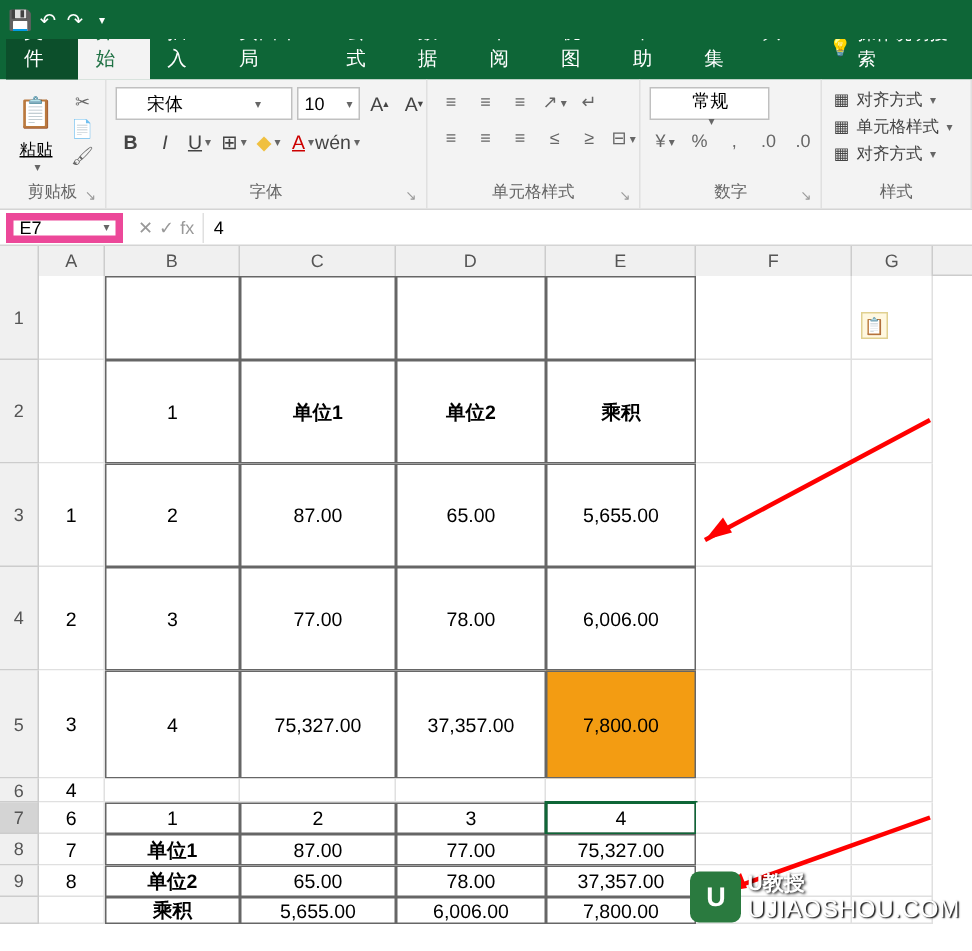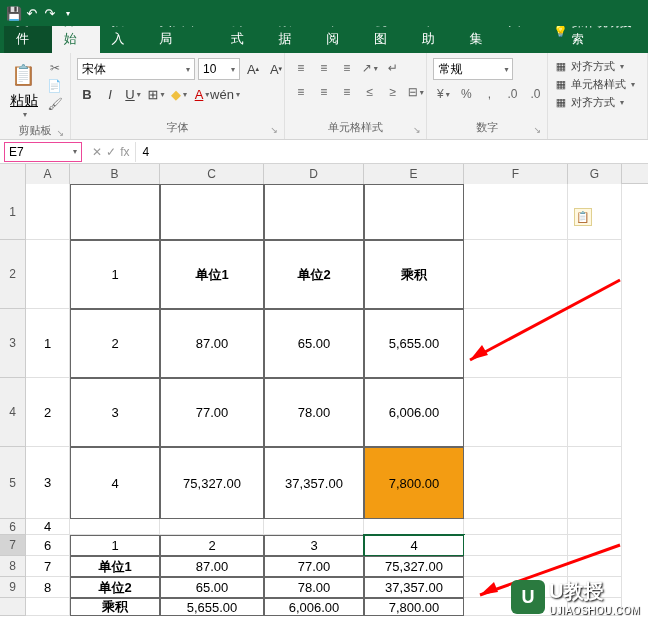--- a/index.html
+++ b/index.html
@@ -20,41 +20,41 @@
     
     
     .ribbon { background: #f3f3f3; height: 87px; display: flex; border-bottom: 1px solid #d4d4d4; }
     .ribbon-group { border-right: 1px solid #e0e0e0; display: flex; flex-direction: column; padding: 2px 6px; }
     .ribbon-group-content { flex: 1; display: flex; align-items: flex-start; gap: 4px; padding-top: 3px; }
     .ribbon-group-label { text-align: center; font-size: 11px; color: #666; padding: 2px 0; position: relative; }
     .ribbon-group-label .corner { position: absolute; right: 0; bottom: 2px; font-size: 9px; color: #999; }
     
     .paste-btn { display: flex; flex-direction: column; align-items: center; padding: 2px 4px; }
     .paste-icon { width: 28px; height: 30px; display: flex; align-items: center; justify-content: center; font-size: 20px; }
-    .paste-label { font-size: 14px; margin-top: 2px; text-decoration: underline; }
+    .paste-label { font-size: 11px; margin-top: 2px; text-decoration: underline; }
     .clipboard-extras { display: flex; flex-direction: column; gap: 2px; padding-top: 2px; }
     .small-icon { width: 18px; height: 16px; display: flex; align-items: center; justify-content: center; font-size: 12px; color: #666; }
     .font-row { display: flex; gap: 3px; align-items: center; }
-    .font-name { width: 118px; height: 22px; border: 1px solid #c0c0c0; background: #fff; padding: 0 4px; font-size: 12px; display: flex; align-items: center; justify-content: space-between; }
+    .font-name { width: 118px; height: 22px; border: 1px solid #c0c0c0; background: #fff; padding: 0 20px; font-size: 12px; display: flex; align-items: center; justify-content: space-between; }
     .font-size { width: 42px; height: 22px; border: 1px solid #c0c0c0; background: #fff; padding: 0 4px; font-size: 12px; display: flex; align-items: center; justify-content: space-between; }
     .font-btn { width: 20px; height: 20px; display: flex; align-items: center; justify-content: center; color: #444; font-size: 13px; }
     .font-btn b { font-weight: bold; }
     .font-btn i { font-style: italic; }
     .font-btn u { text-decoration: underline; }
     .dd-arrow { font-size: 8px; color: #666; margin-left: 2px; }
     .align-btn { width: 20px; height: 20px; display: flex; align-items: center; justify-content: center; font-size: 12px; color: #666; }
     
-    .number-format { width: 80px; height: 22px; border: 1px solid #c0c0c0; background: #fff; padding: 0 4px; font-size: 12px; display: flex; align-items: center; justify-content: space-between; }
+    .number-format { width: 80px; height: 22px; border: 1px solid #c0c0c0; background: #fff; padding: 0 4px; font-size: 12px; display: flex; align-items: center; justify-content: space-between; flex-direction: column; }
     
     .style-item { display: flex; align-items: center; gap: 3px; font-size: 11px; color: #444; padding: 1px 0; white-space: nowrap; }
     .style-icon { width: 14px; height: 14px; display: inline-flex; align-items: center; justify-content: center; font-size: 11px; }
     
     
     .formula-bar { height: 24px; display: flex; align-items: center; border-bottom: 1px solid #d4d4d4; }
-    .name-box { width: 78px; height: 20px; border: 1px solid #ec4899; margin: 0 4px; padding: 0 4px; display: flex; align-items: center; justify-content: space-between; font-size: 12px; }
+    .name-box { width: 78px; height: 20px; border: 5px solid #ec4899; margin: 0 4px; padding: 0 4px; display: flex; align-items: center; justify-content: space-between; font-size: 12px; }
     .formula-btns { display: flex; gap: 4px; padding: 0 6px; color: #999; }
     .formula-input { flex: 1; height: 20px; border-left: 1px solid #e0e0e0; padding: 0 6px; display: flex; align-items: center; }
     
     
     .sheet-area { position: relative; height: 470px; overflow: hidden; }
     .col-headers { display: flex; height: 20px; background: #f0f0f0; border-bottom: 1px solid #ccc; }
     .corner-cell { width: 26px; height: 20px; border-right: 1px solid #ccc; background: #f0f0f0; }
     .col-header { height: 20px; border-right: 1px solid #ccc; display: flex; align-items: center; justify-content: center; font-size: 12px; color: #555; background: #f0f0f0; }
     .col-A { width: 44px; }
     .col-B { width: 90px; }
@@ -88,22 +88,22 @@
     .paste-hint { position: absolute; top: 24px; left: 574px; width: 18px; height: 18px; background: #fff8e0; border: 1px solid #e0d090; display: flex; align-items: center; justify-content: center; font-size: 11px; }
     
     
     .arrow1 { position: absolute; top: 275px; left: 460px; width: 170px; height: 90px; pointer-events: none; }
     .arrow2 { position: absolute; top: 540px; left: 460px; width: 170px; height: 70px; pointer-events: none; }
     
     
     .watermark { position: absolute; right: 8px; bottom: 18px; display: flex; align-items: center; gap: 4px; z-index: 10; }
     .wm-icon { width: 34px; height: 34px; background: #2a7a3f; border-radius: 6px; display: flex; align-items: center; justify-content: center; color: #fff; font-size: 18px; font-weight: bold; }
     .wm-text { color: #fff; }
-    .wm-main { font-size: 20px; font-weight: bold; text-shadow: 1px 1px 2px #000; }
-    .wm-sub { font-size: 10px; text-shadow: 1px 1px 1px #000; letter-spacing: 0.5px; }
+    .wm-main { font-size: 14px; font-weight: bold; text-shadow: 1px 1px 2px #000; }
+    .wm-sub { font-size: 16px; text-shadow: 1px 1px 1px #000; letter-spacing: 0.5px; }
   </style>
 </head>
 <body>
 
 <div class="titlebar">
   <div class="titlebar-left">
     <span class="titlebar-icon">💾</span>
     <span class="titlebar-icon">↶</span>
     <span class="titlebar-icon">↷</span>
     <span class="titlebar-icon" style="font-size:8px">▾</span>
@@ -231,20 +231,21 @@
           <span class="style-icon">▦</span>
           <span>单元格样式</span>
           <span class="dd-arrow">▾</span>
         </div>
       <div class="style-item">
           <span class="style-icon">▦</span>
           <span>对齐方式</span>
           <span class="dd-arrow">▾</span>
         </div>
     </div>
+    <div class="ribbon-group-label"><span>样式</span></div>
   </div>
 </div>
 
 <div class="formula-bar">
   <div class="name-box">
       <span>E7</span>
       <span class="dd-arrow">▾</span>
     </div>
   <div class="formula-btns">
     <span>✕</span>

